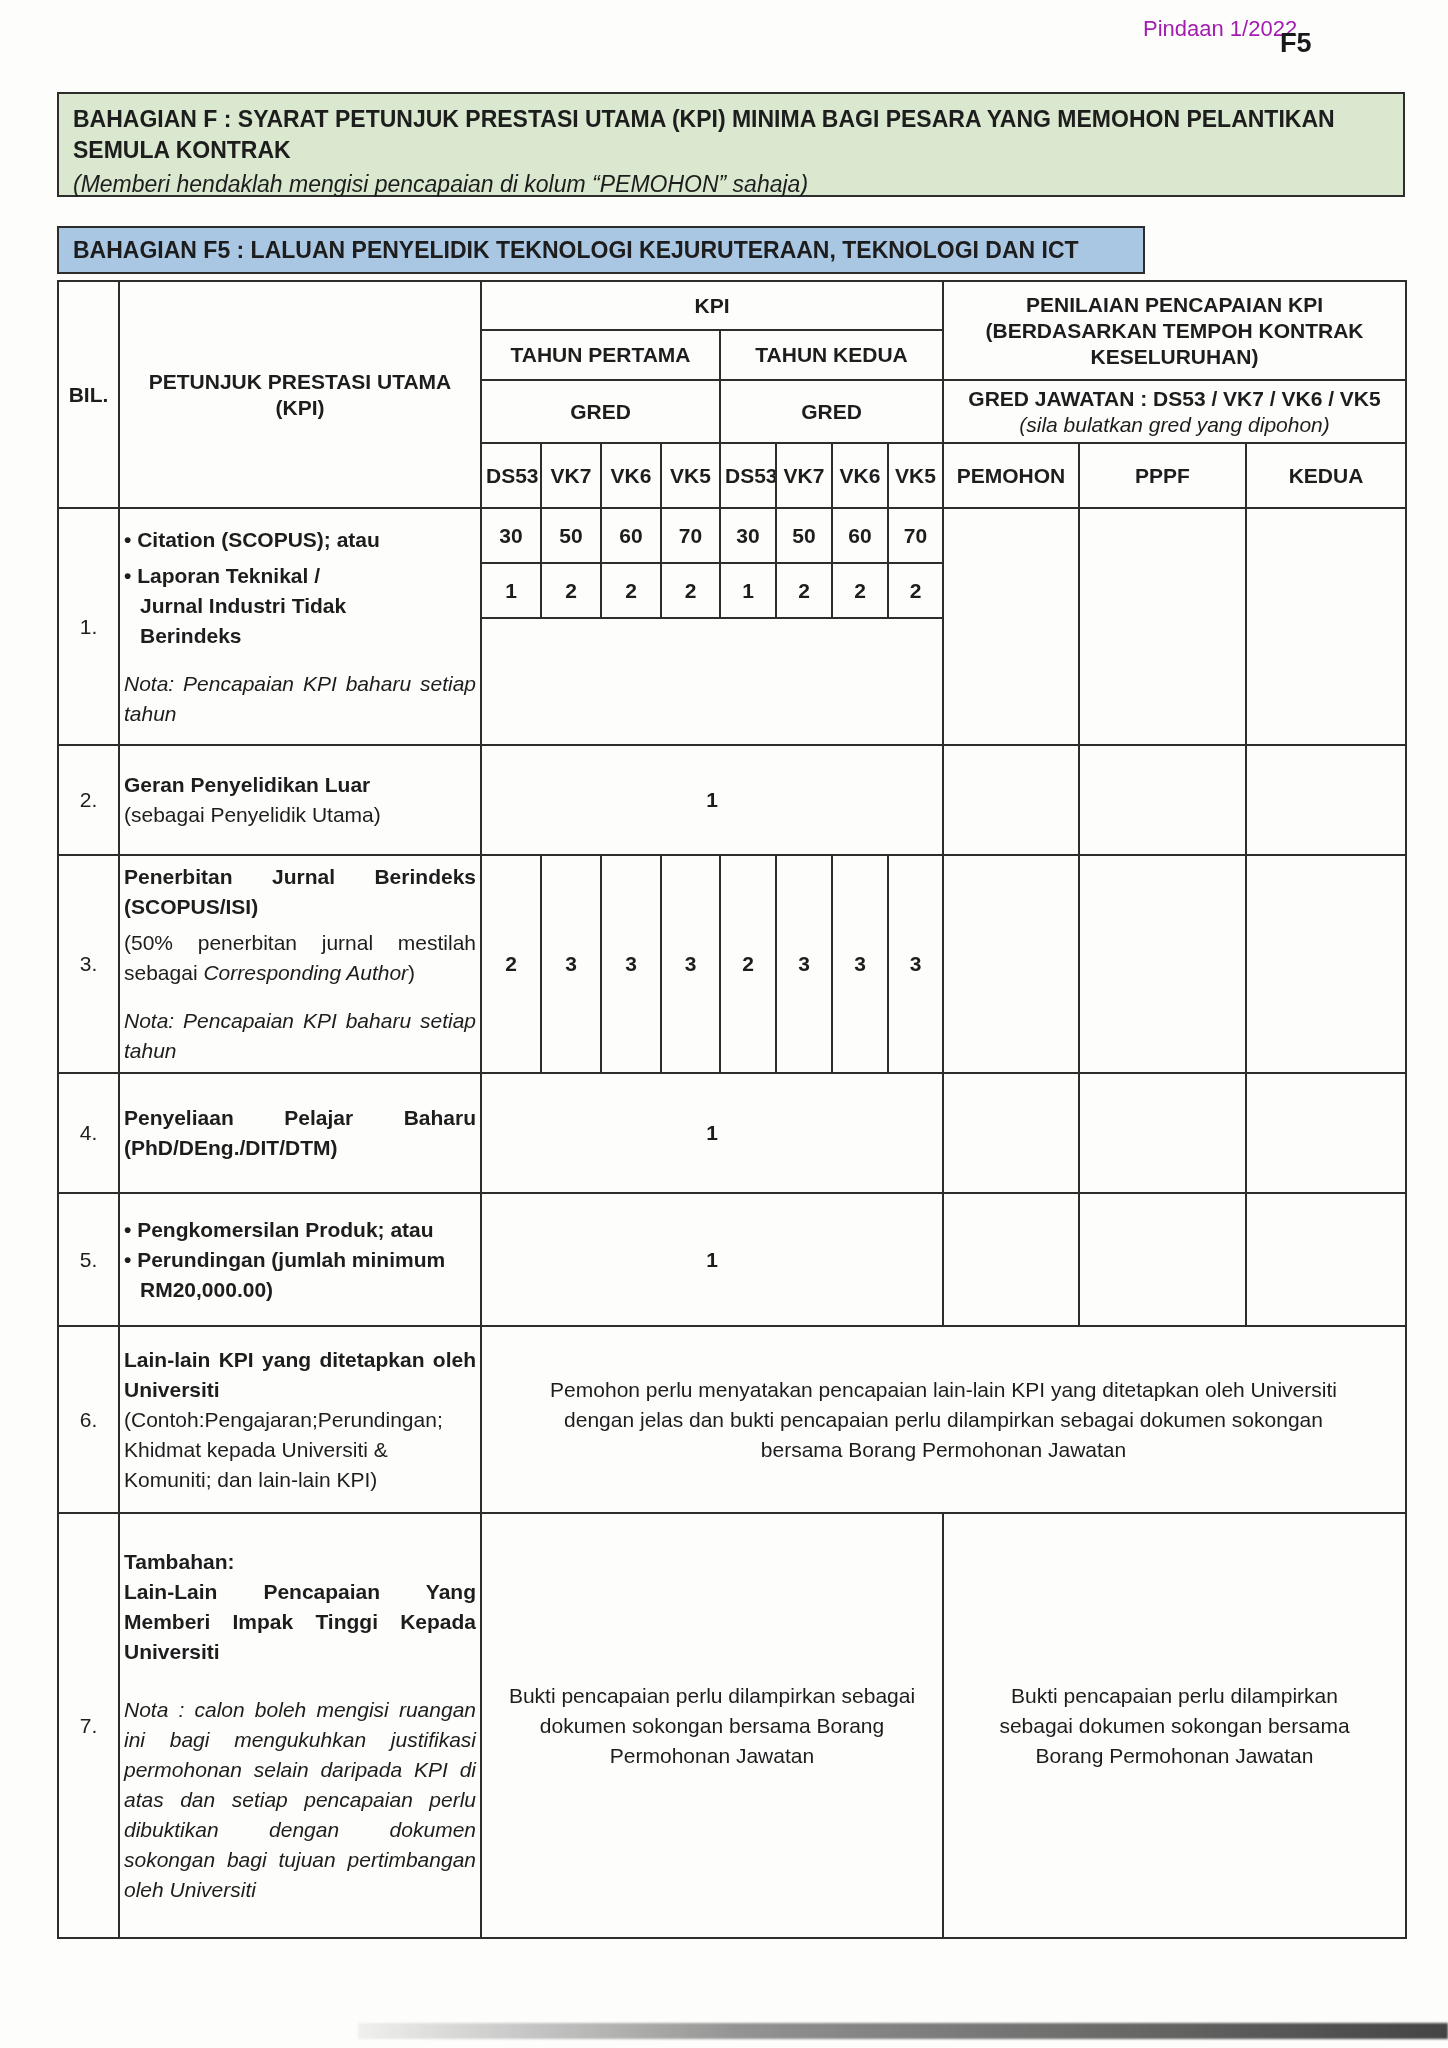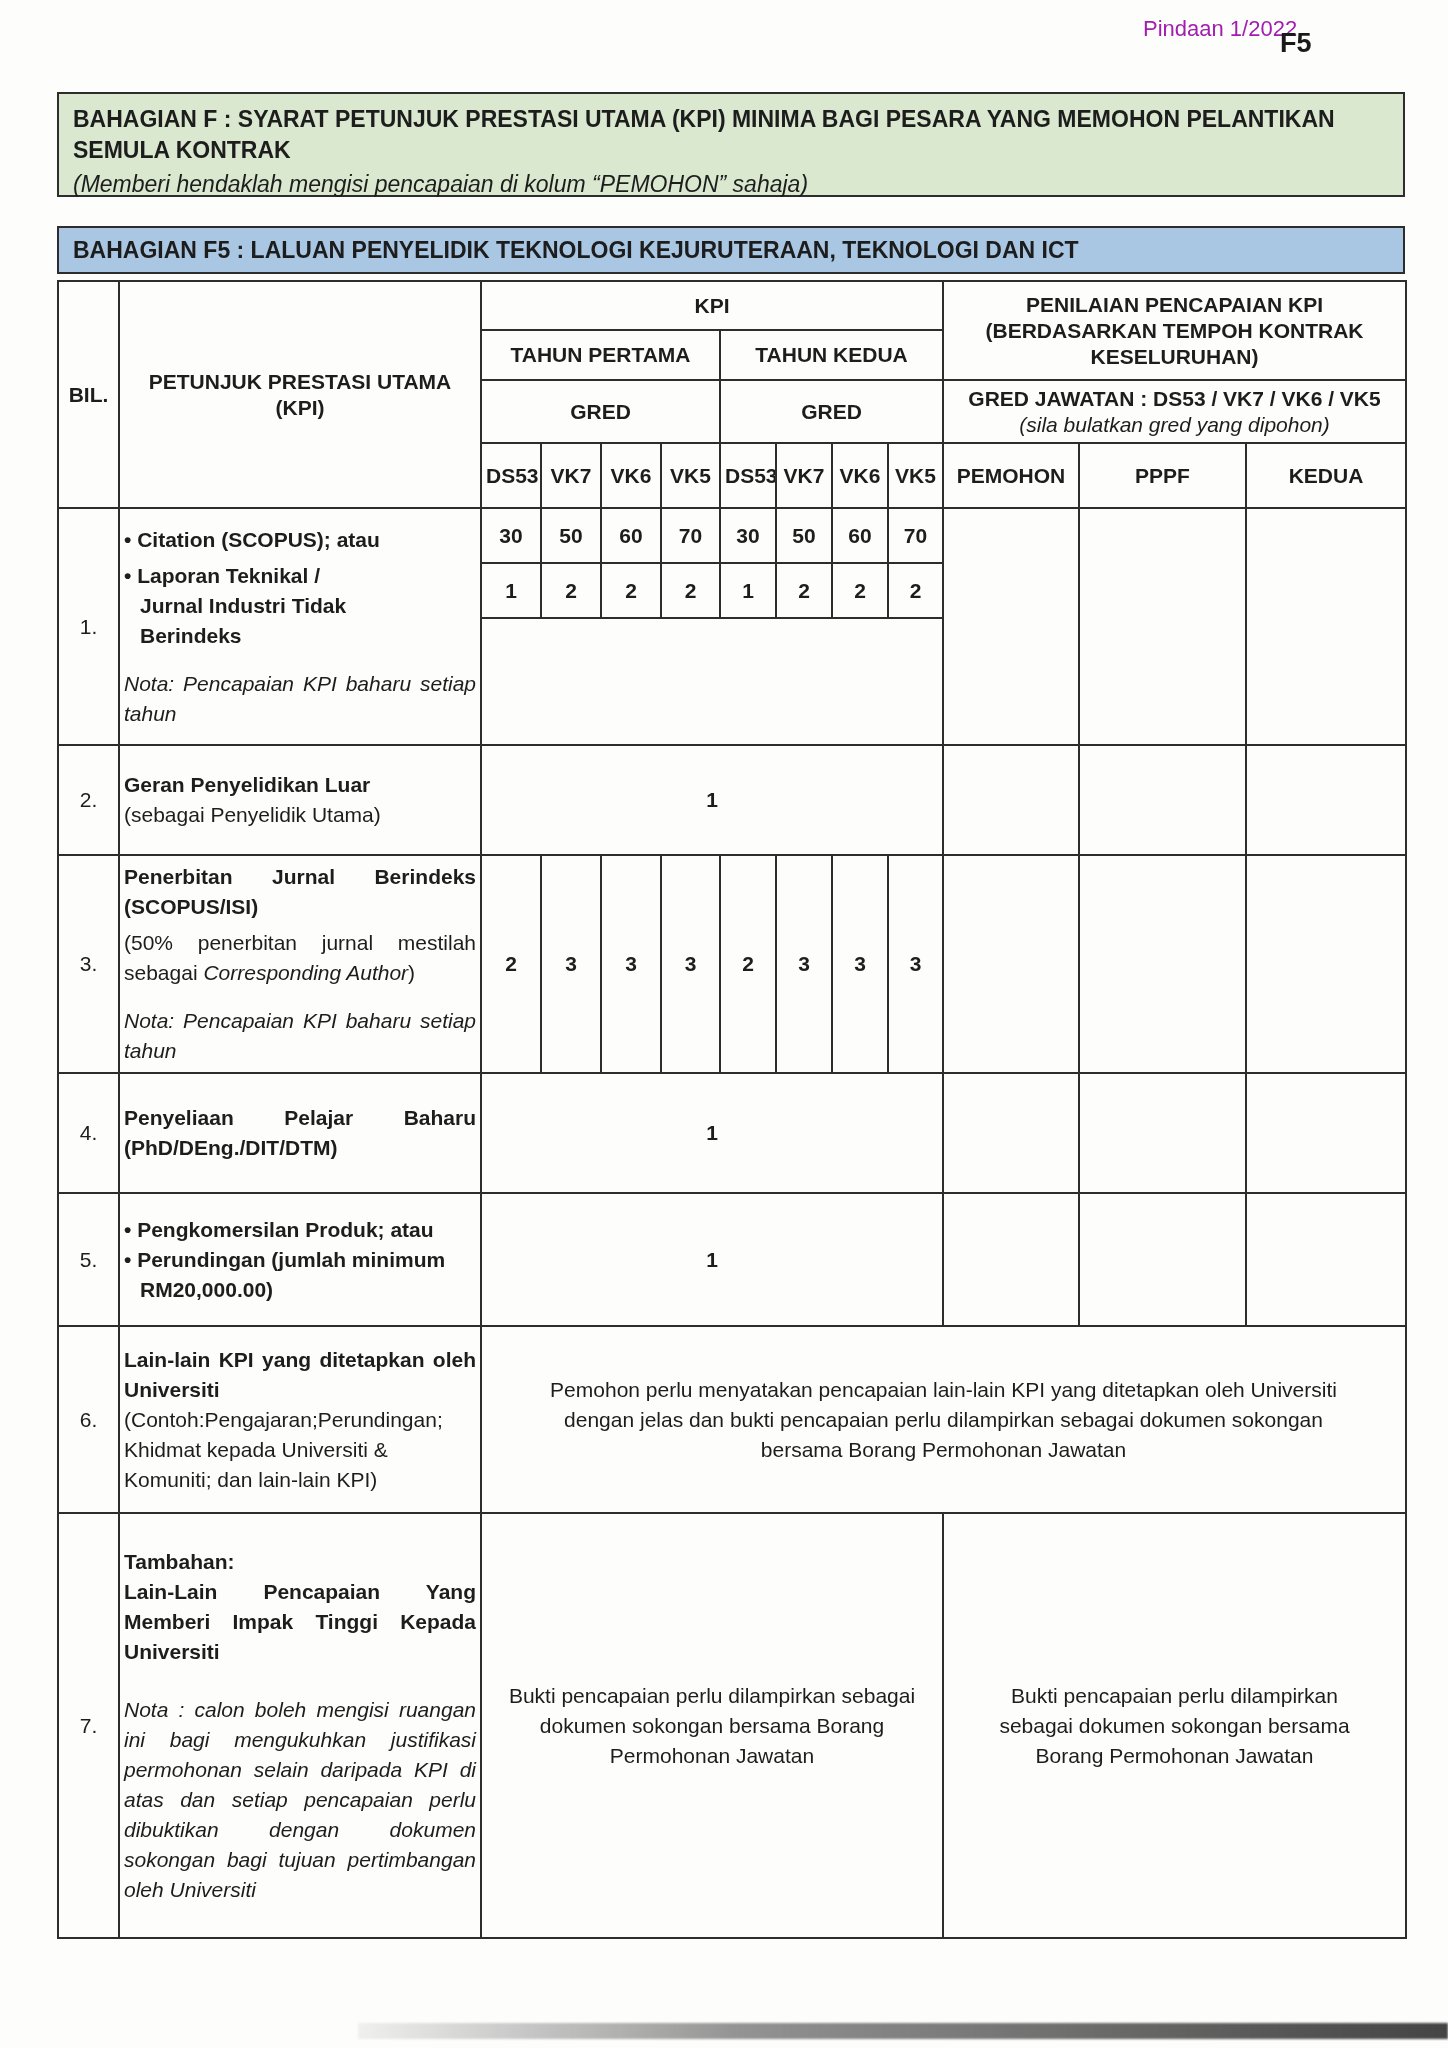--- a/index.html
+++ b/index.html
@@ -12,21 +12,21 @@
 
   .section-green {
     position:absolute; left:57px; top:92px; width:1348px; height:105px;
     background:#d9e8cf; border:2px solid #2d2d2d; box-sizing:border-box;
     padding:10px 16px 0 14px;
   }
   .section-green .t1 { font-weight:bold; font-size:23px; line-height:31px; white-space:pre-line; }
   .section-green .t2 { font-style:italic; font-size:23px; line-height:31px; margin-top:3px; }
 
   .section-blue {
-    position:absolute; left:57px; top:226px; width:1348px; height:48px;
+    position:absolute; left:57px; top:226px; width:1088px; height:48px;
     background:#a9c6e3; border:2px solid #2d2d2d; box-sizing:border-box;
     display:flex; align-items:center; padding:0 14px; font-weight:bold; font-size:23px;
   }
 
   table.tbl {
     position:absolute; left:57px; top:280px; width:1349px;
     border-collapse:collapse; table-layout:fixed;
   }
   .tbl td {
     border:2px solid #2d2d2d; box-sizing:border-box; padding:2px 4px;

